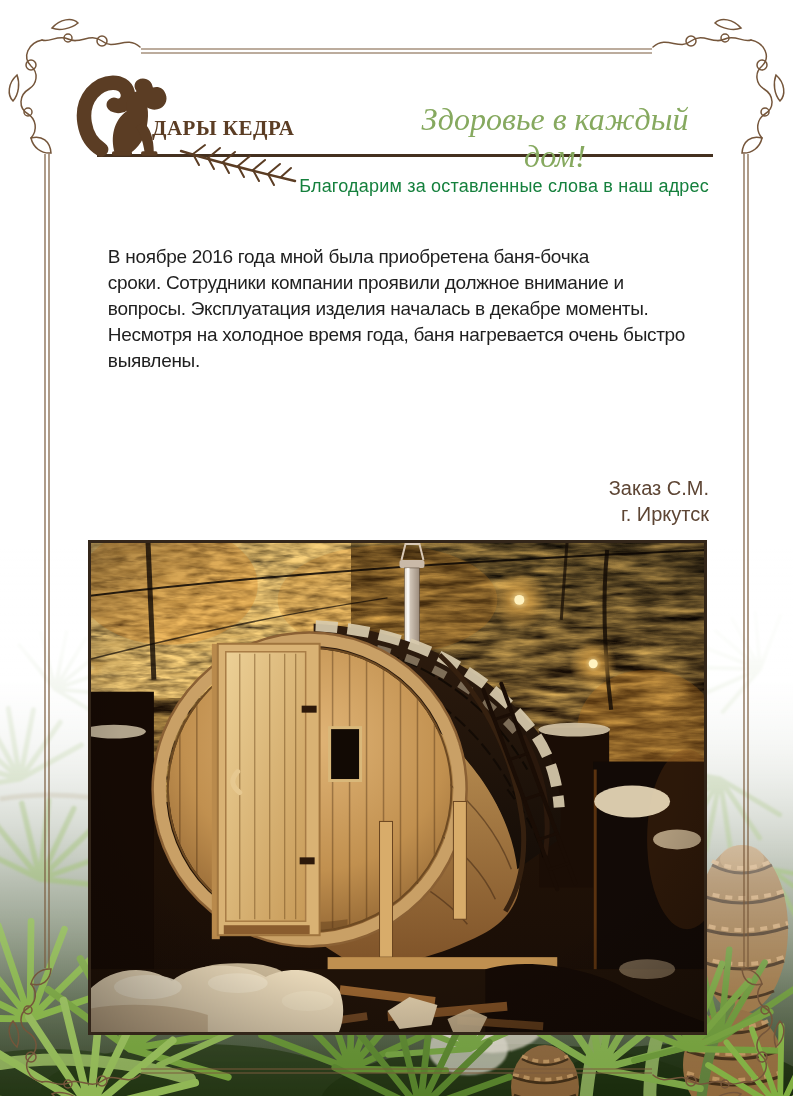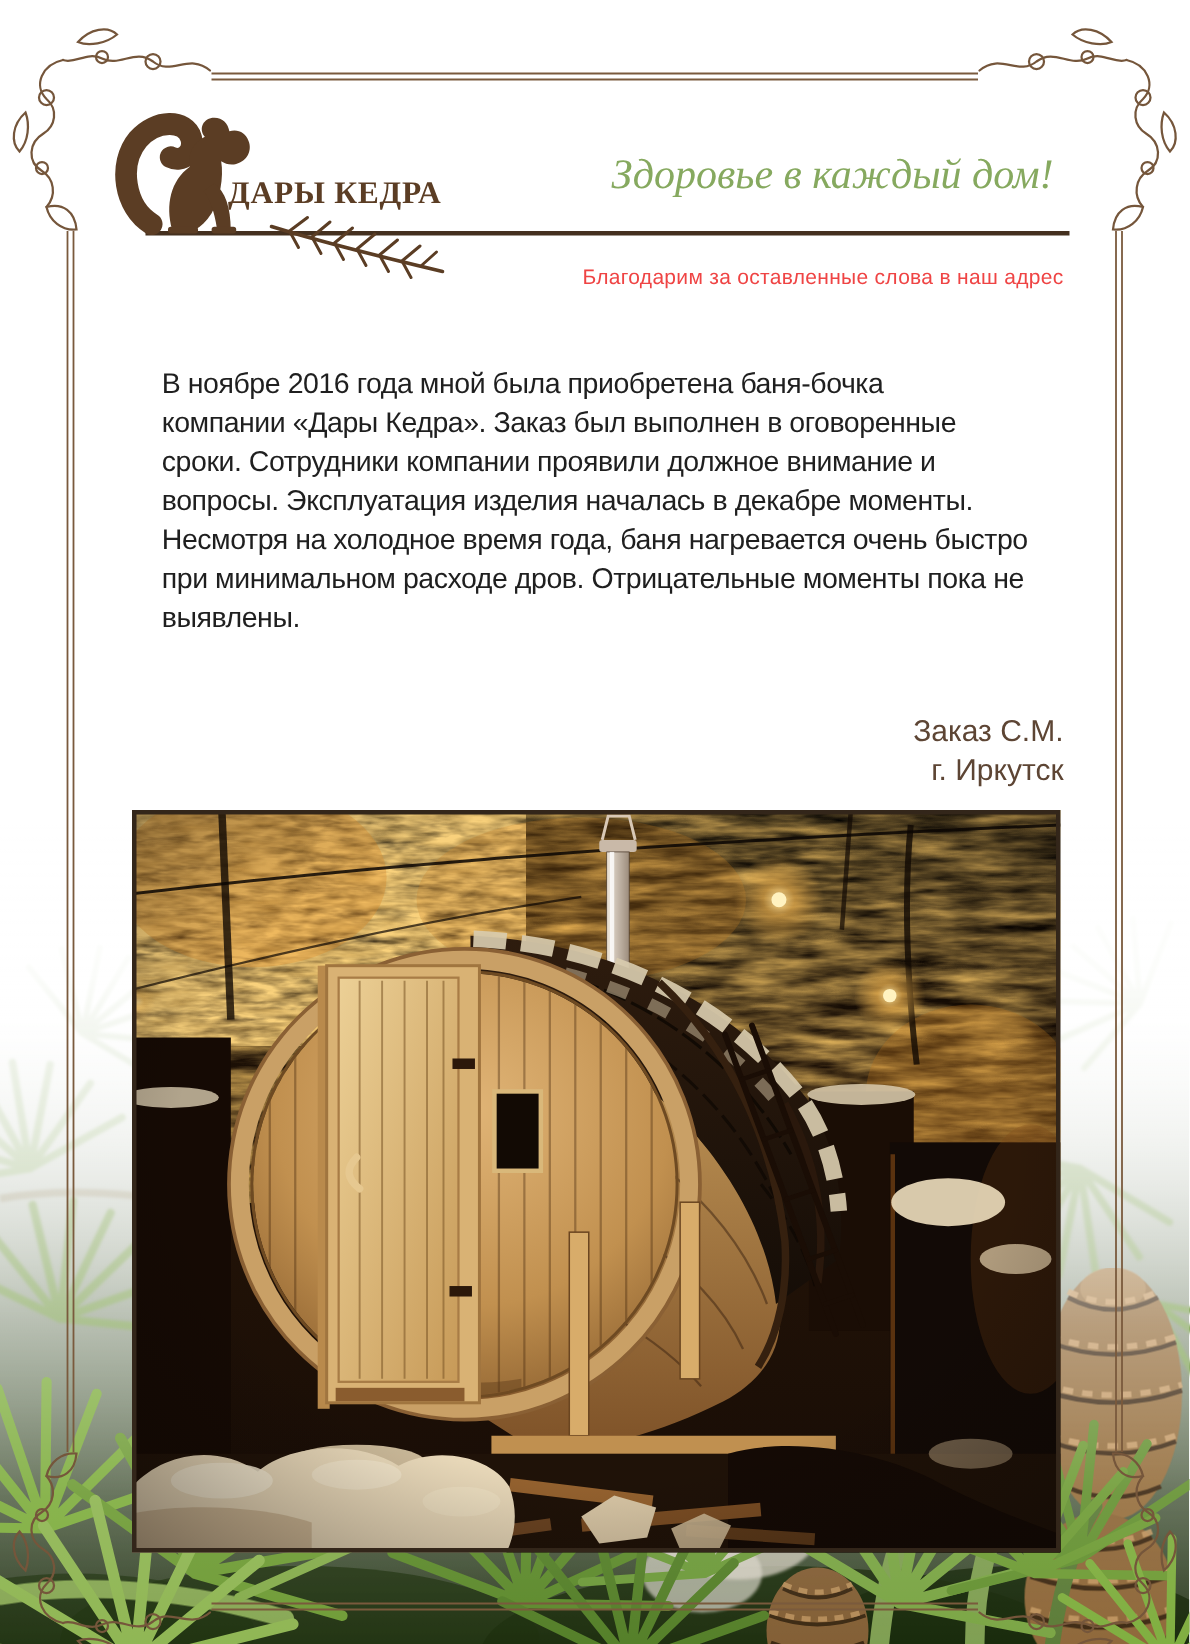--- a/index.html
+++ b/index.html
@@ -13,25 +13,25 @@
   #logo-rule{position:absolute;left:97px;top:141px;width:616px;height:3px;background:#44301f;z-index:3;}
   #squirrel{position:absolute;left:72px;top:54px;width:100px;height:92px;z-index:4;}
   #brand-name{
     position:absolute;left:152px;top:103px;z-index:4;
     font-family:"Liberation Serif",serif;font-weight:bold;font-size:21px;
     letter-spacing:.5px;color:#5b3d24;
   }
   #sprig{position:absolute;left:178px;top:130px;width:120px;height:44px;z-index:4;}
   #tagline{
     position:absolute;left:390px;top:88px;width:330px;text-align:center;z-index:4;
-    font-family:"Liberation Serif",serif;font-style:italic;font-size:28px;color:#86a95f;
+    font-family:"Liberation Serif",serif;font-style:italic;font-size:32px;color:#86a95f;
   }
   #thanks{
     position:absolute;right:84px;top:163px;z-index:4;
-    font-size:14px;color:#ef4444;letter-spacing:.2px;
+    font-size:18px;color:#15803d;letter-spacing:.2px;
   }
   
   #testimonial{
     position:absolute;left:50%;transform:translateX(-50%);top:231px;z-index:3;
     font-size:19px;line-height:26px;color:#1f1f1f;letter-spacing:-.3px;
   }
   #testimonial .tline{white-space:nowrap;}
   #signature{
     position:absolute;right:84px;top:462px;z-index:3;text-align:right;
     font-size:20px;line-height:26px;color:#5d4534;
@@ -194,25 +194,23 @@
       <path d="M103,34 L113,25"></path>
     </g>
   </svg>
 
   <div id="tagline">Здоровье в каждый дом!</div>
 
   <div id="thanks">Благодарим за оставленные слова в наш адрес</div>
 
   <div id="testimonial">
     <div class="tline">В ноябре 2016 года мной была приобретена баня-бочка</div>
-    <div class="tline">компании «Дары Кедра». Заказ был выполнен в оговоренные</div>
     <div class="tline">сроки. Сотрудники компании проявили должное внимание и</div>
     <div class="tline">вопросы. Эксплуатация изделия началась в декабре моменты.</div>
     <div class="tline">Несмотря на холодное время года, баня нагревается очень быстро</div>
-    <div class="tline">при минимальном расходе дров. Отрицательные моменты пока не</div>
     <div class="tline">выявлены.</div>
   </div>
 
   <div id="signature">
     <div>Заказ С.М.</div>
     <div>г. Иркутск</div>
   </div>
 
   <figure id="photo">
     <svg viewBox="0 0 620 496" preserveAspectRatio="none">

